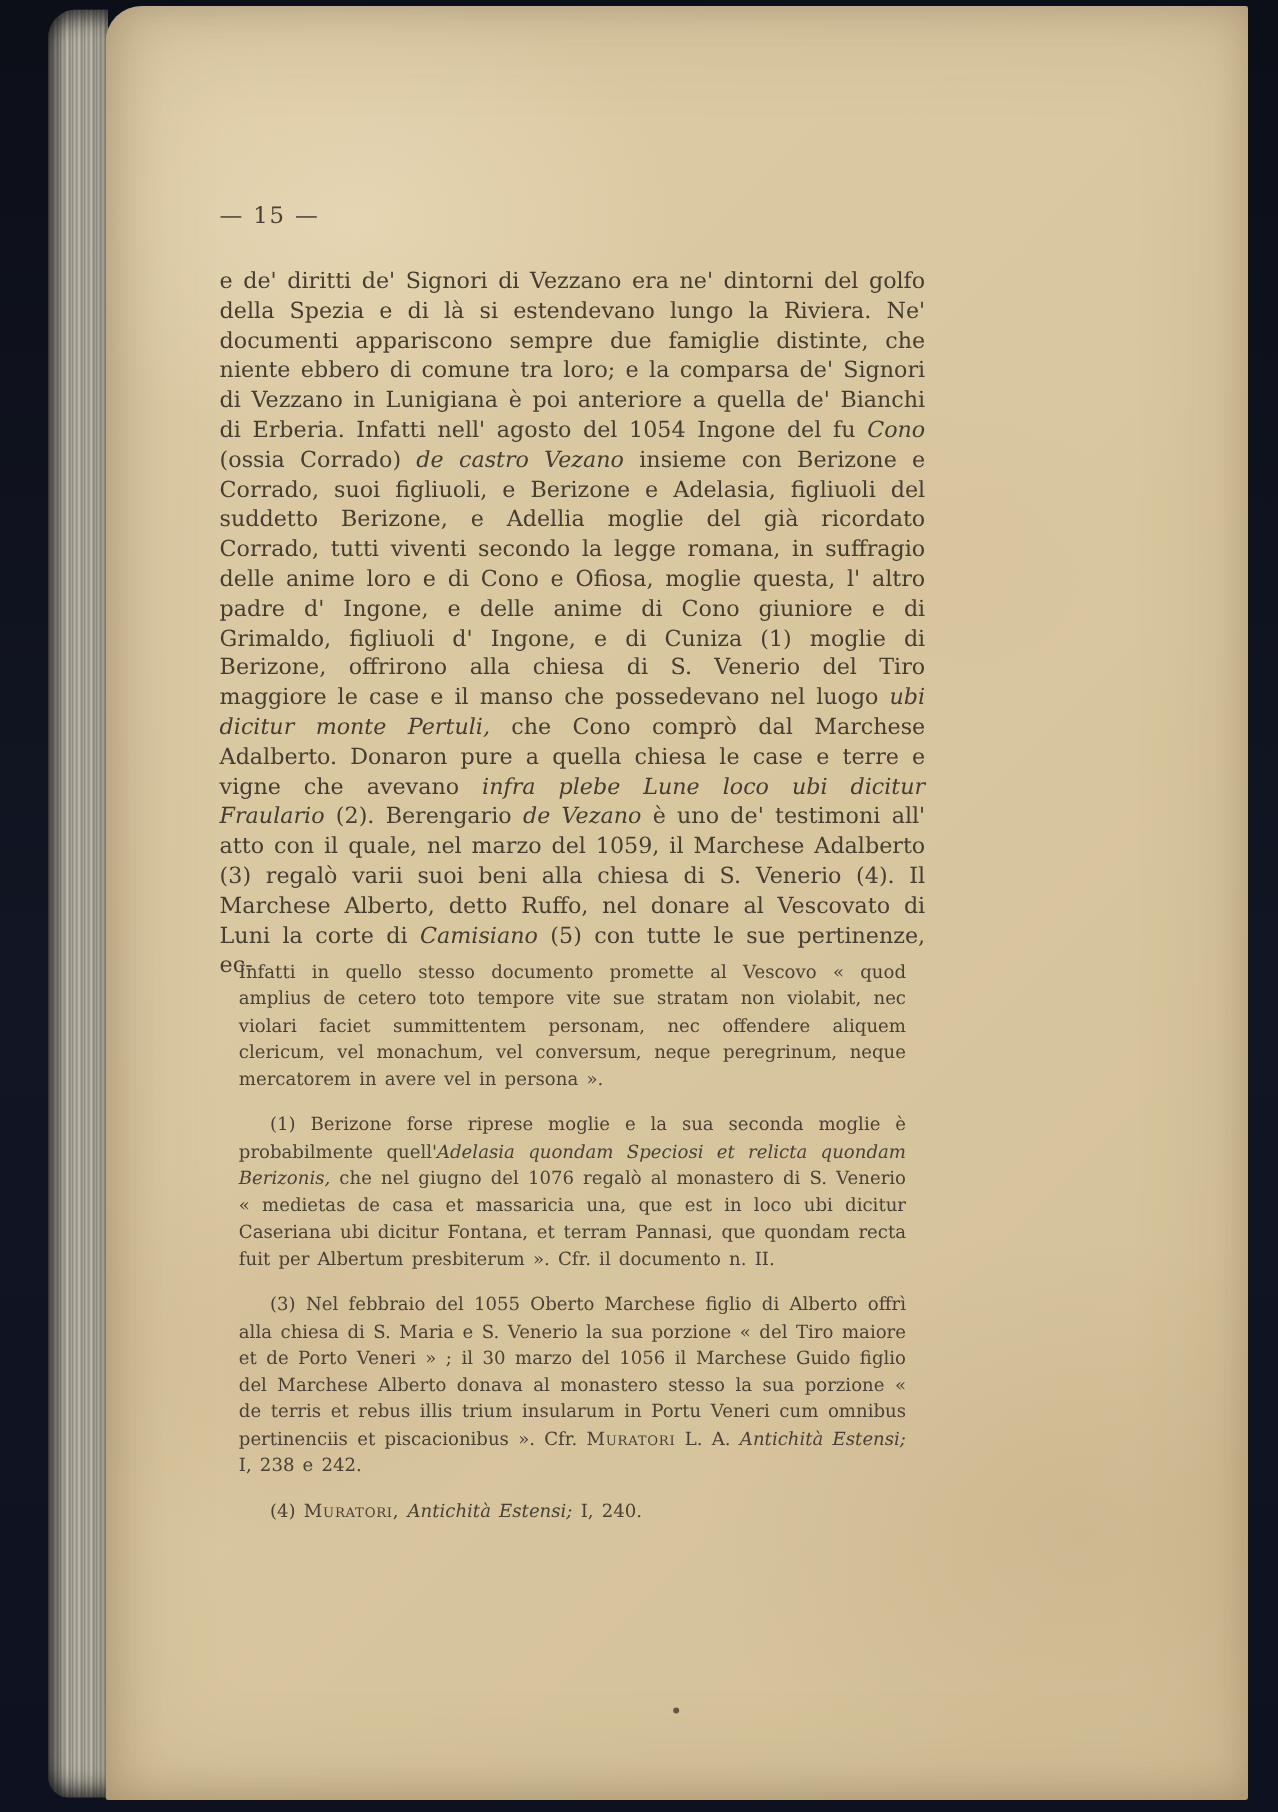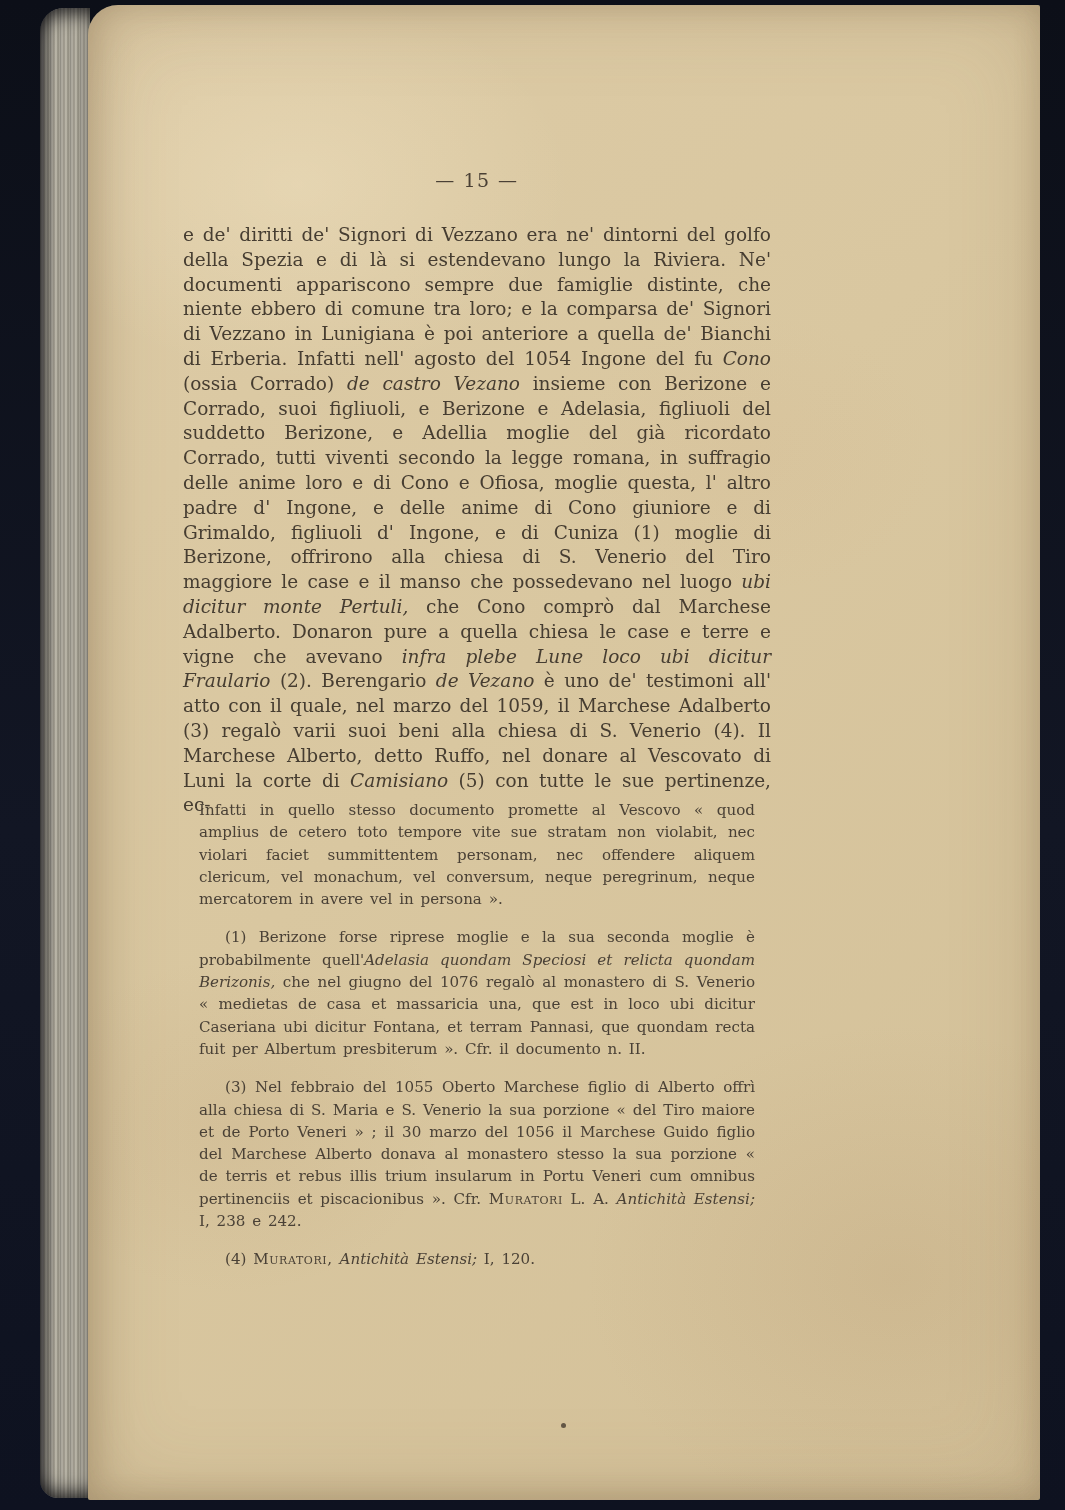--- a/index.html
+++ b/index.html
@@ -39,21 +39,21 @@
       radial-gradient(ellipse 300px 240px at 15% 75%, rgba(175,140,100,.12), transparent 70%),
       linear-gradient(135deg, #ddcba6 0%, #d9c7a0 45%, #d3c098 100%);
     box-shadow:
       inset 0 0 90px rgba(118,92,58,.22),
       inset 14px 0 34px rgba(98,78,48,.18),
       inset -4px -4px 24px rgba(98,78,48,.14);
   }
   .page-number {
     position: absolute;
     left: 95px; top: 164px; width: 588px;
-    text-align: center;
+    text-align: left;
     font-size: 19px;
     letter-spacing: 1.5px;
     color: #4a4035;
   }
   .body-text {
     position: absolute;
     left: 95px; top: 218px; width: 588px;
     font-size: 18.5px;
     line-height: 24.8px;
     text-align: justify;
@@ -89,17 +89,17 @@
   <div class="page-edges"></div>
   <div class="paper">
     <div class="page-number">— 15 —</div>
     <div class="body-text">
         <p class="para"><span>e de' diritti de' Signori di Vezzano era ne' dintorni del golfo della Spezia e di là si estendevano lungo la Riviera. Ne' documenti appariscono sempre due famiglie distinte, che niente ebbero di comune tra loro; e la comparsa de' Signori di Vezzano in Lunigiana è poi anteriore a quella de' Bianchi di Erberia. Infatti nell' agosto del 1054 Ingone del fu </span><span class="it">Cono</span><span> (ossia Corrado) </span><span class="it">de castro Vezano</span><span> insieme con Berizone e Corrado, suoi figliuoli, e Berizone e Adelasia, figliuoli del suddetto Berizone, e Adellia moglie del già ricordato Corrado, tutti viventi secondo la legge romana, in suffragio delle anime loro e di Cono e Ofiosa, moglie questa, l' altro padre d' Ingone, e delle anime di Cono giuniore e di Grimaldo, figliuoli d' Ingone, e di Cuniza (1) moglie di Berizone, offrirono alla chiesa di S. Venerio del Tiro maggiore le case e il manso che possedevano nel luogo </span><span class="it">ubi dicitur monte Pertuli,</span><span> che Cono comprò dal Marchese Adalberto. Donaron pure a quella chiesa le case e terre e vigne che avevano </span><span class="it">infra plebe Lune loco ubi dicitur Fraulario</span><span> (2). Berengario </span><span class="it">de Vezano</span><span> è uno de' testimoni all' atto con il quale, nel marzo del 1059, il Marchese Adalberto (3) regalò varii suoi beni alla chiesa di S. Venerio (4). Il Marchese Alberto, detto Ruffo, nel donare al Vescovato di Luni la corte di </span><span class="it">Camisiano</span><span> (5) con tutte le sue pertinenze, ec-</span></p>
       </div>
     <div class="footnotes">
         <p class="fn-para"><span>Infatti in quello stesso documento promette al Vescovo « quod amplius de cetero toto tempore vite sue stratam non violabit, nec violari faciet summittentem personam, nec offendere aliquem clericum, vel monachum, vel conversum, neque peregrinum, neque mercatorem in avere vel in persona ».</span></p>
         <p class="fn-para indent"><span>(1) Berizone forse riprese moglie e la sua seconda moglie è probabilmente quell'</span><span class="it">Adelasia quondam Speciosi et relicta quondam Berizonis,</span><span> che nel giugno del 1076 regalò al monastero di S. Venerio « medietas de casa et massaricia una, que est in loco ubi dicitur Caseriana ubi dicitur Fontana, et terram Pannasi, que quondam recta fuit per Albertum presbiterum ». Cfr. il documento n. II.</span></p>
         <p class="fn-para indent"><span>(3) Nel febbraio del 1055 Oberto Marchese figlio di Alberto offrì alla chiesa di S. Maria e S. Venerio la sua porzione « del Tiro maiore et de Porto Veneri » ; il 30 marzo del 1056 il Marchese Guido figlio del Marchese Alberto donava al monastero stesso la sua porzione « de terris et rebus illis trium insularum in Portu Veneri cum omnibus pertinenciis et piscacionibus ». Cfr. </span><span class="sc">Muratori</span><span> L. A. </span><span class="it">Antichità Estensi;</span><span> I, 238 e 242.</span></p>
-        <p class="fn-para indent"><span>(4) </span><span class="sc">Muratori,</span><span> </span><span class="it">Antichità Estensi;</span><span> I, 120.</span></p>
+        <p class="fn-para indent"><span>(4) </span><span class="sc">Muratori,</span><span> </span><span class="it">Antichità Estensi;</span><span> I, 240.</span></p>
       </div>
     <div class="speck"></div>
   </div>
 </div>
 
 </body></html>

